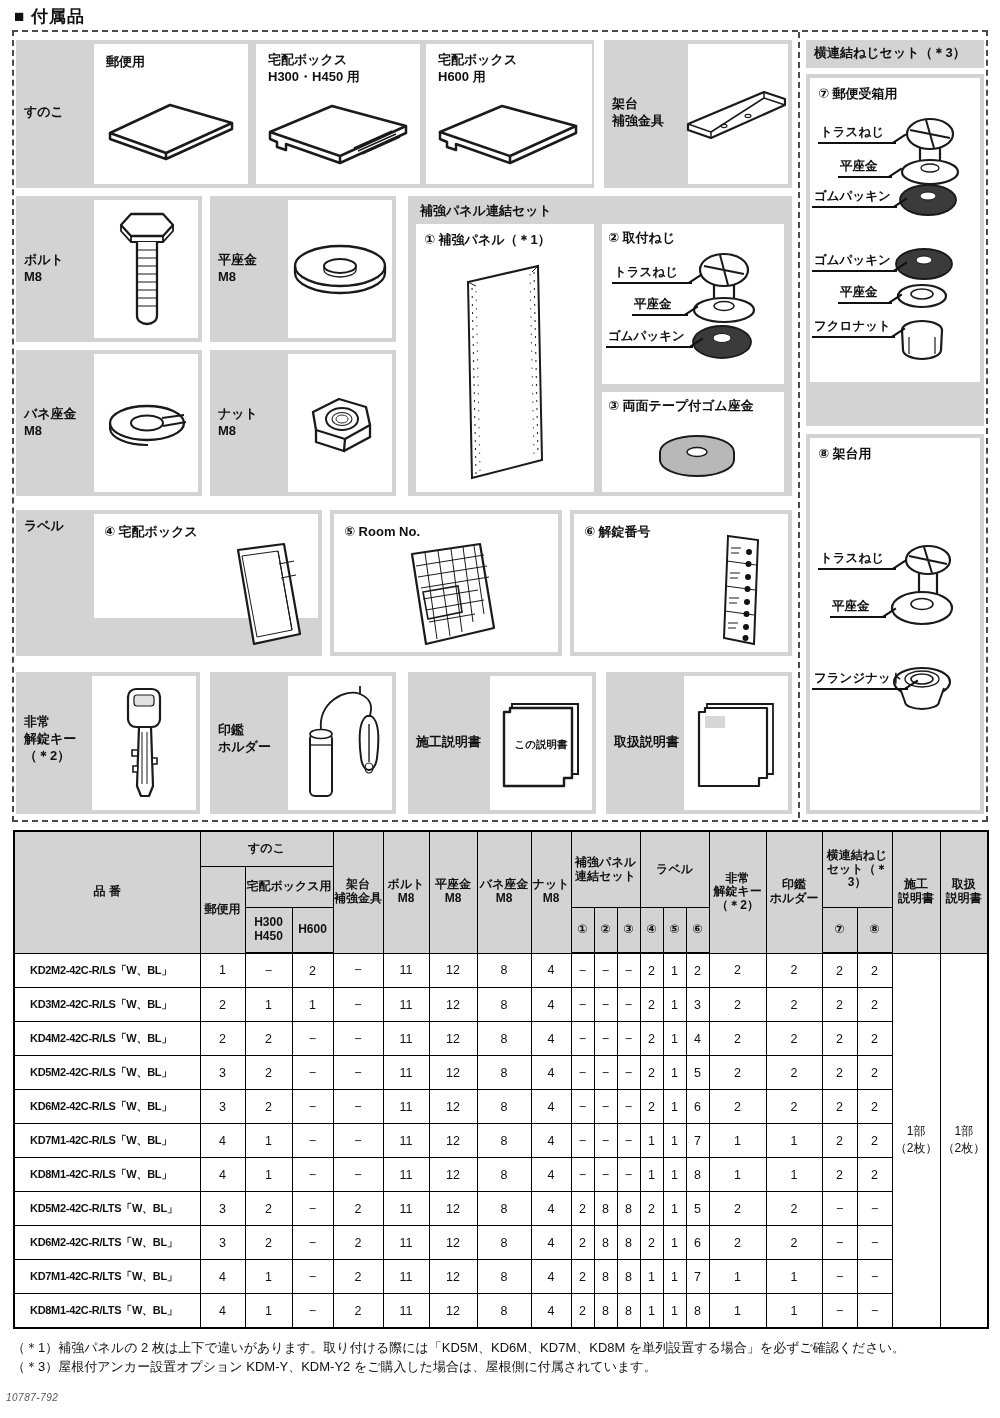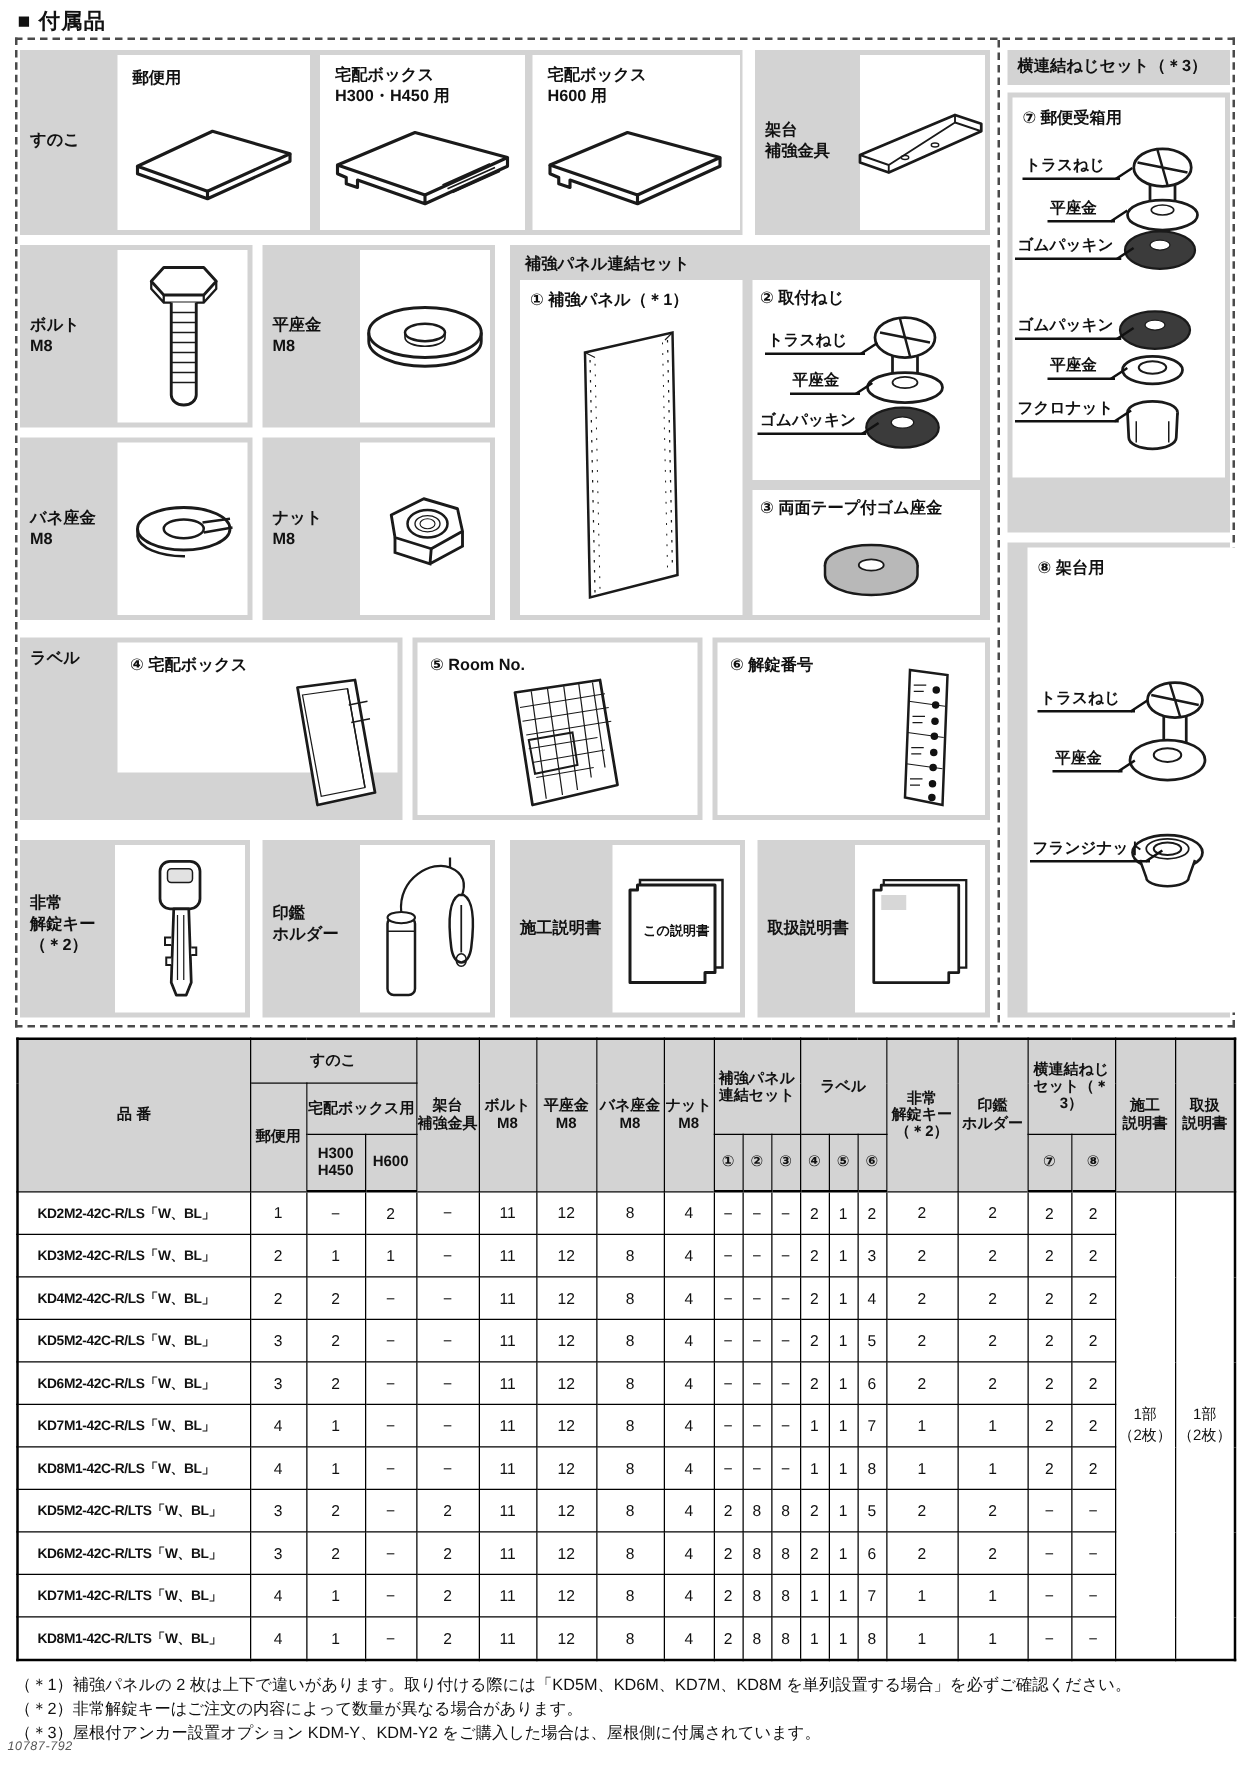--- a/index.html
+++ b/index.html
@@ -327,21 +327,21 @@
       </svg>
       <div class="callout" style="left:8px;top:48px;padding-right:12px;">トラスねじ</div>
       <div class="callout" style="left:28px;top:82px;padding-right:14px;">平座金</div>
       <div class="callout" style="left:2px;top:112px;padding-right:6px;">ゴムパッキン</div>
       <div class="callout" style="left:2px;top:176px;padding-right:6px;">ゴムパッキン</div>
       <div class="callout" style="left:28px;top:208px;padding-right:14px;">平座金</div>
       <div class="callout" style="left:2px;top:242px;padding-right:4px;">フクロナット</div>
     </div>
   </div>
   <div class="grp" style="left:792px;top:402px;width:178px;height:380px;">
-    <div class="wb" style="left:16px;top:4px;width:170px;height:372px;">
+    <div class="wb" style="left:4px;top:4px;width:170px;height:372px;">
       <div class="bl" style="left:8px;top:8px;">⑧ 架台用</div>
       <svg class="ill" style="left:0;top:0;" width="170" height="372" viewBox="0 0 170 372">
         <ellipse cx="118" cy="122" rx="22" ry="14" fill="#fff" stroke="#1a1a1a" stroke-width="2.2"></ellipse>
         <path d="M99 118 L137 126 M114 109 L122 135" stroke="#1a1a1a" stroke-width="2"></path>
         <path d="M109 134 L109 156 M127 135 L127 157" stroke="#1a1a1a" stroke-width="2.2"></path>
         <ellipse cx="112" cy="170" rx="30" ry="16" fill="#fff" stroke="#1a1a1a" stroke-width="2.2"></ellipse>
         <ellipse cx="112" cy="166" rx="11" ry="5.5" fill="#fff" stroke="#1a1a1a" stroke-width="1.6"></ellipse>
         <ellipse cx="112" cy="244" rx="28" ry="14" fill="#fff" stroke="#1a1a1a" stroke-width="2.2"></ellipse>
         <ellipse cx="112" cy="241" rx="17" ry="8" fill="none" stroke="#1a1a1a" stroke-width="1.4"></ellipse>
         <ellipse cx="112" cy="241" rx="11" ry="5" fill="#fff" stroke="#1a1a1a" stroke-width="1.6"></ellipse>
@@ -687,16 +687,15 @@
         <td>1</td>
         <td>1</td>
         <td>−</td>
         <td>−</td>
       </tr>
     </tbody>
 </table>
 
 <div class="abs footnotes">
   <div>（＊1）補強パネルの 2 枚は上下で違いがあります。取り付ける際には「KD5M、KD6M、KD7M、KD8M を単列設置する場合」を必ずご確認ください。</div>
-  <div>（＊2）非常解錠キーはご注文の内容によって数量が異なる場合があります。</div>
   <div>（＊3）屋根付アンカー設置オプション KDM-Y、KDM-Y2 をご購入した場合は、屋根側に付属されています。</div>
 </div>
 <div class="abs doc-number">10787-792</div>
 
 </body></html>

